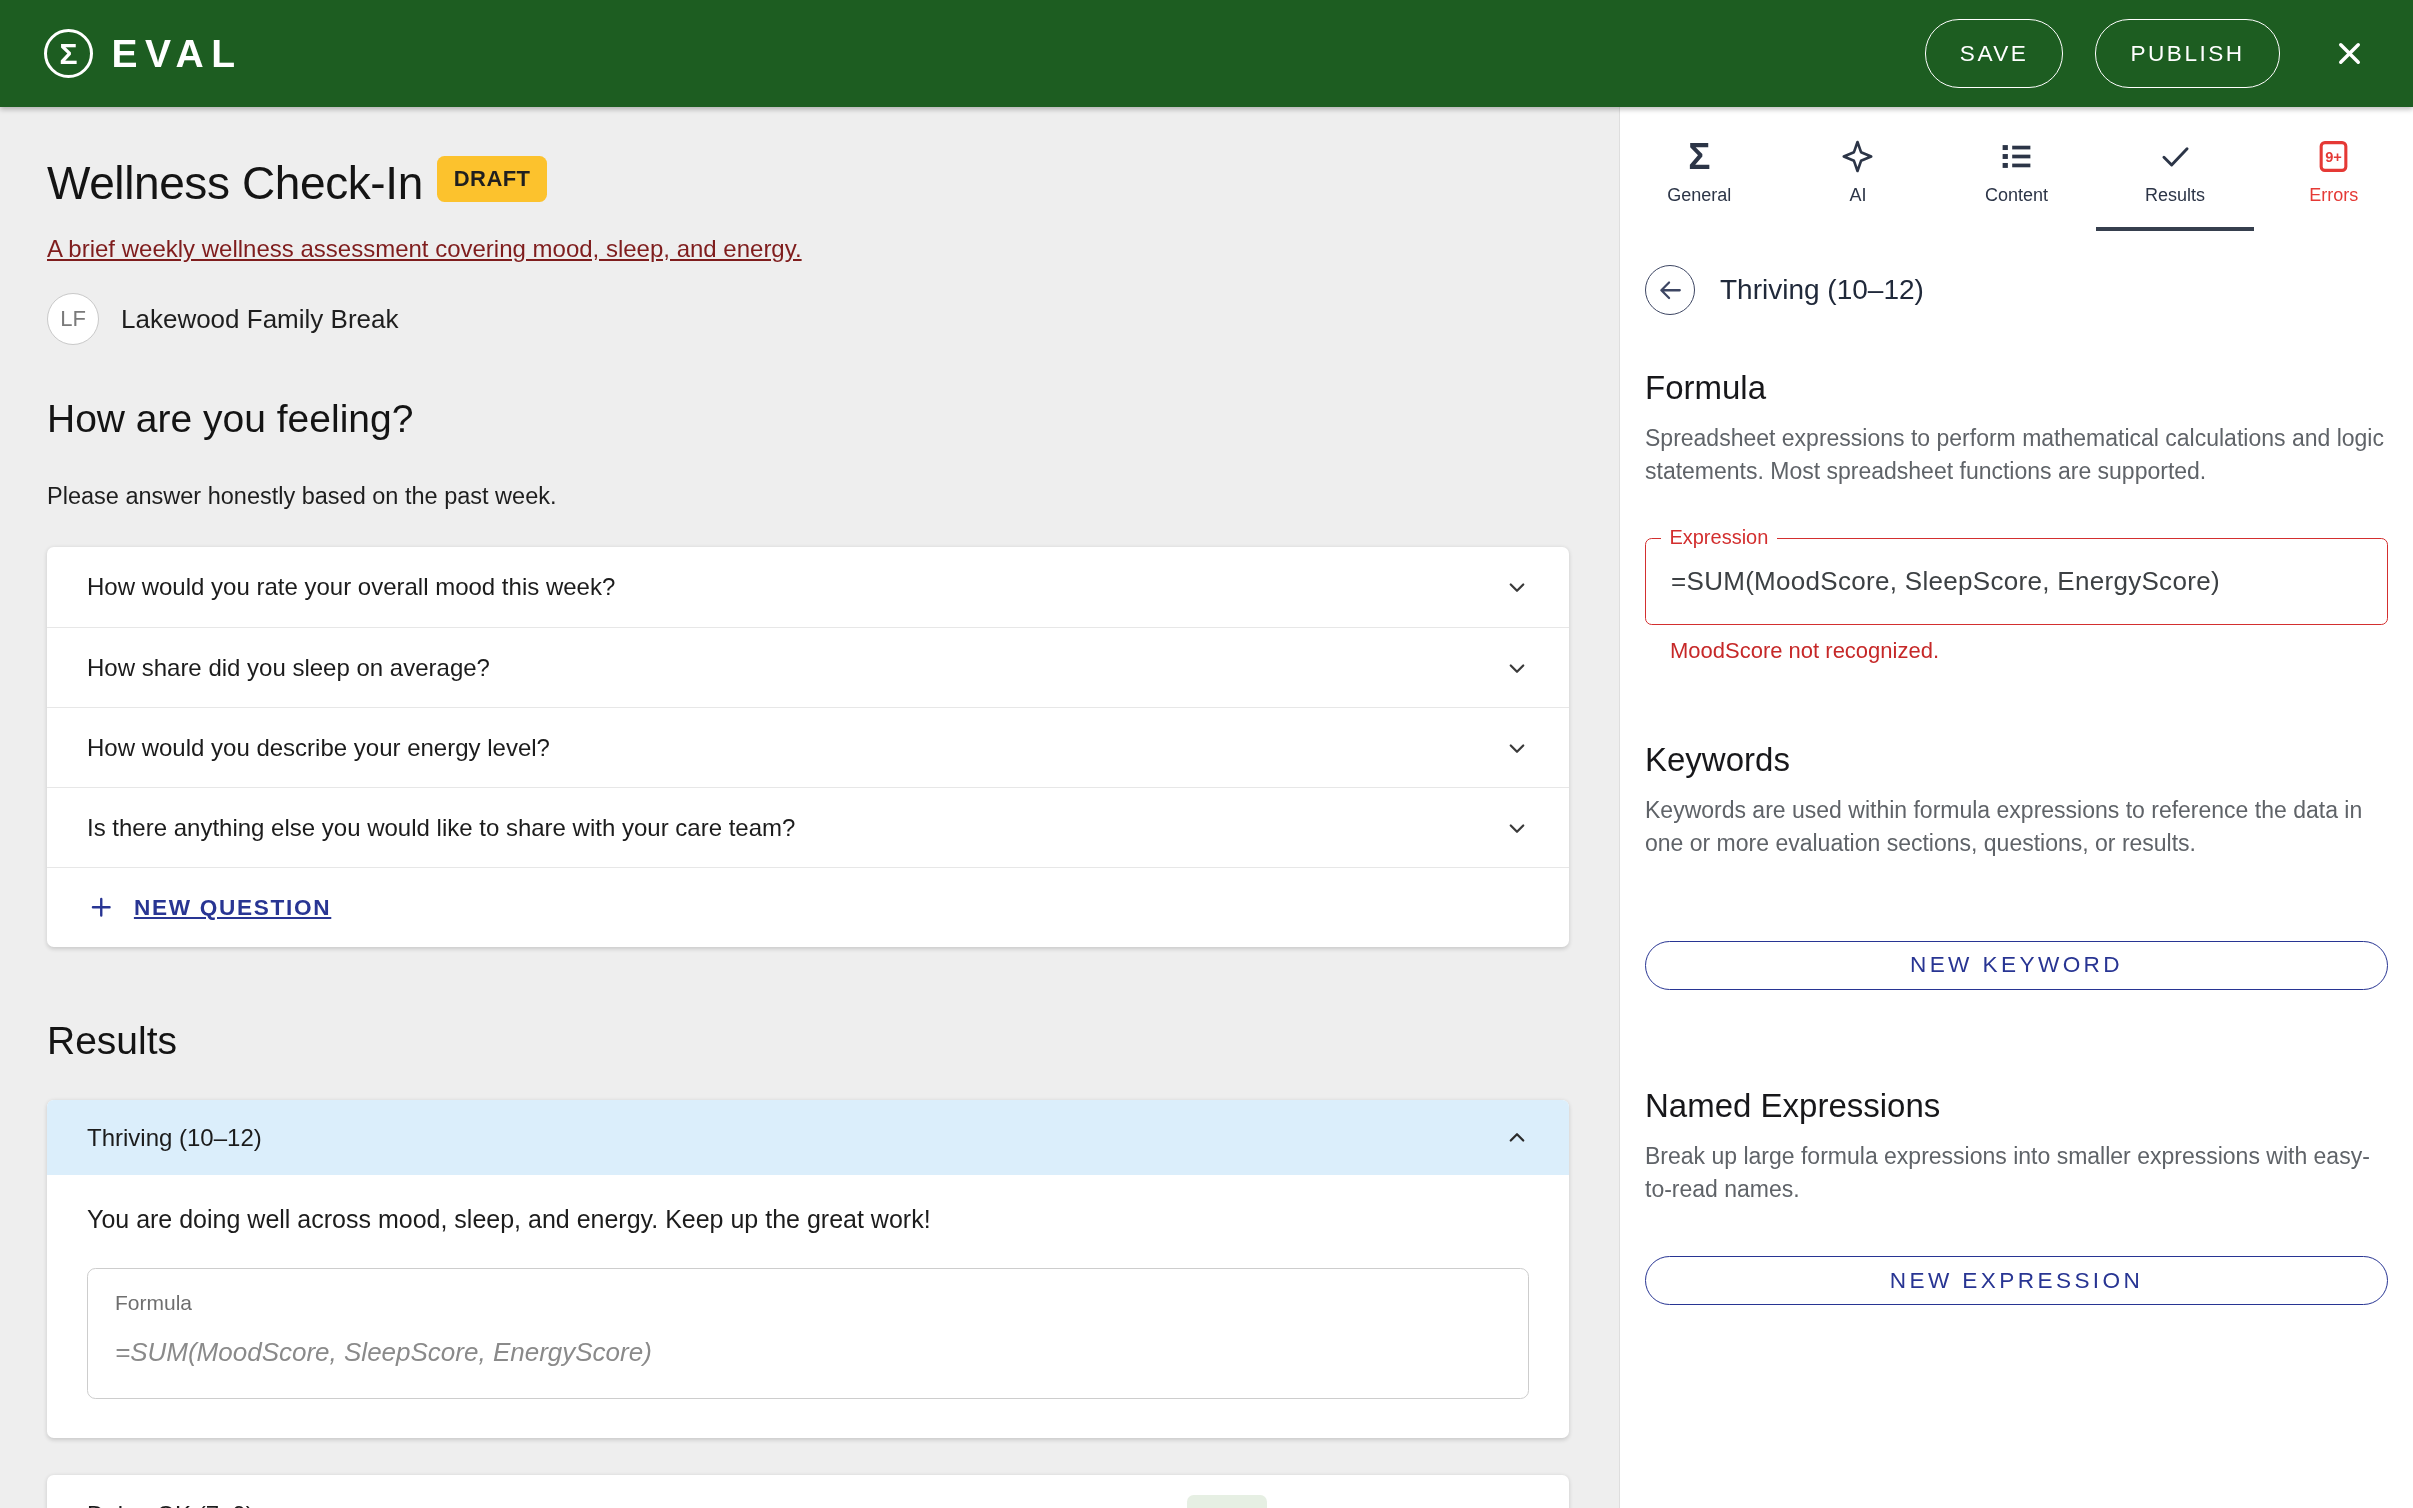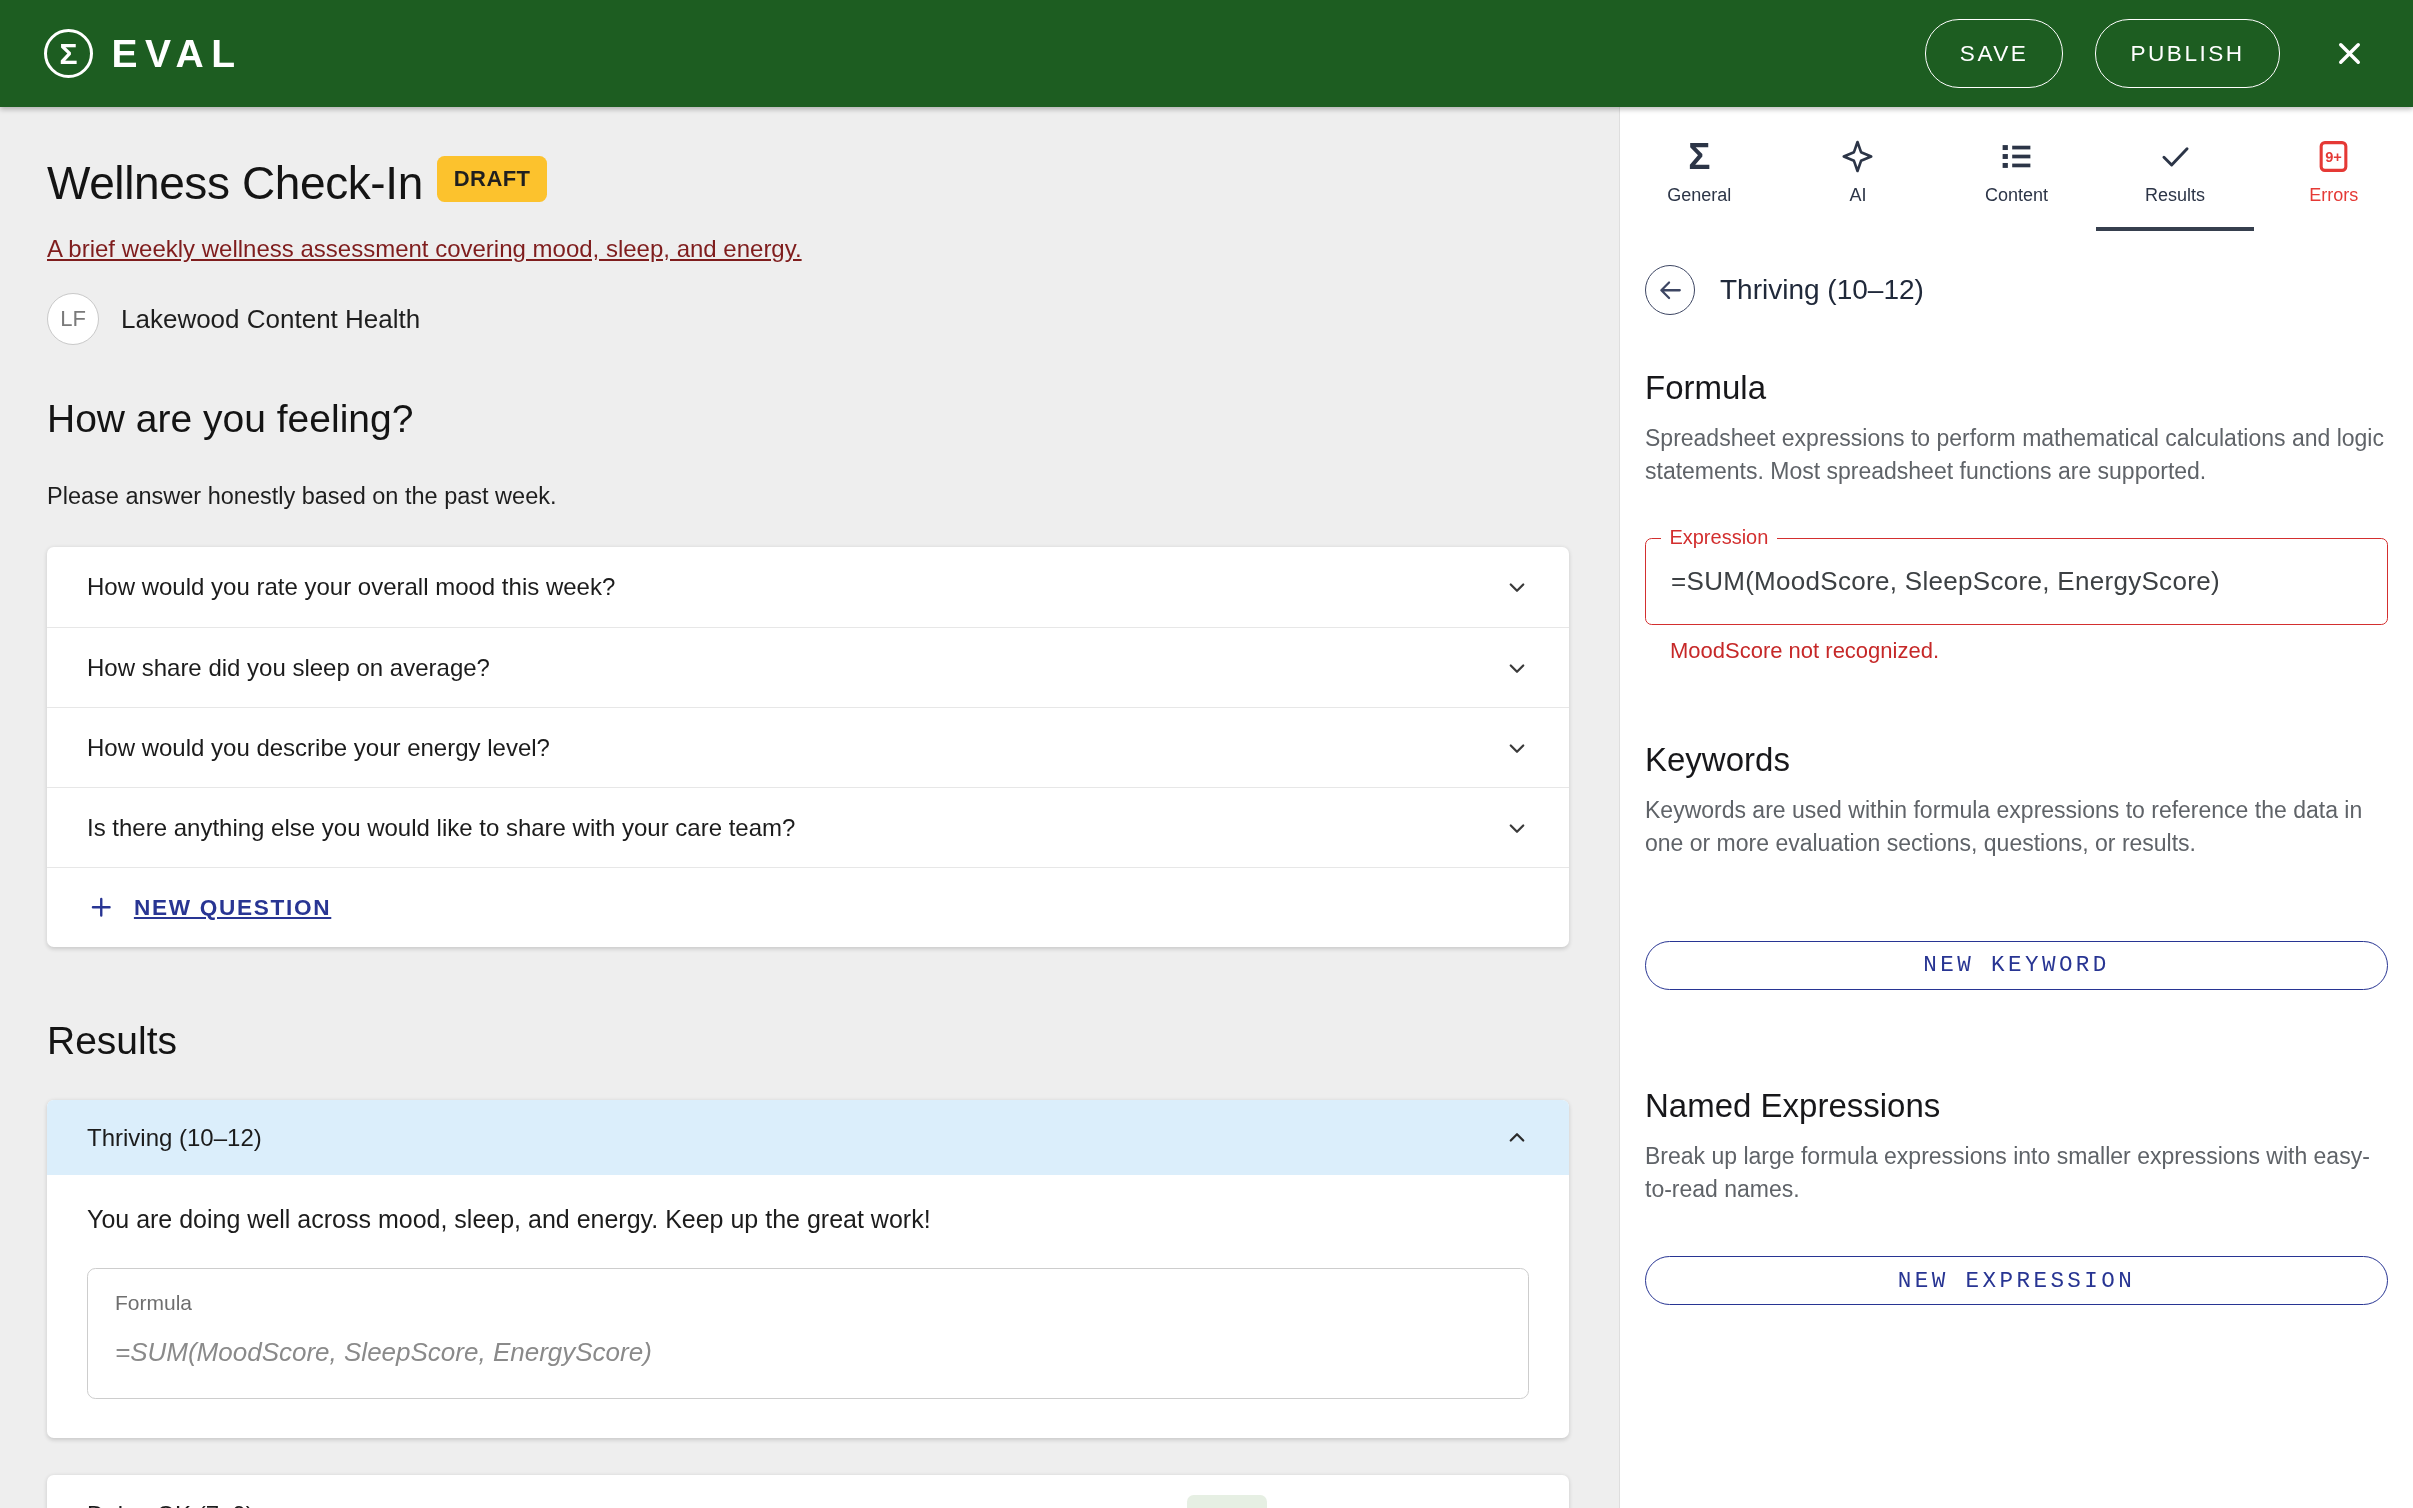--- a/index.html
+++ b/index.html
@@ -138,21 +138,21 @@
   }
   .field-label{
     position:absolute;top:-12.6px;left:15px;background:#fff;padding:0 8.4px;
     font-size:20px;color:var(--error-red);
   }
   .field-value{font-size:26px;color:#3c4043;letter-spacing:0.3px;}
   .field-helper{margin:13.4px 0 0 25px;font-size:22px;color:var(--error-dark);}
   .pill-btn{
     margin-top:47px;width:100%;height:49px;border-radius:25px;
     border:1.7px solid var(--accent-indigo);background:#fff;color:var(--accent-indigo);
-    font-family:Liberation Mono, monospace;font-size:22.6px;font-weight:500;letter-spacing:3.4px;cursor:pointer;
+    font-family:Liberation Sans, sans-serif;font-size:22.6px;font-weight:500;letter-spacing:3.4px;cursor:pointer;
   }
   .kw-btn{margin-top:80px;}
   .ne-btn{margin-top:50px;}
   .heading-kw{margin-top:77px;}
   .heading-ne{margin-top:97px;}
   svg{display:block;}
 </style>
 </head>
 <body>
 
@@ -178,21 +178,21 @@
 
     <div class="content">
 
       <div class="title-row">
         <h1 class="eval-title">Wellness Check-In</h1>
         <span class="draft-badge">DRAFT</span>
       </div>
       <div class="eval-desc">A brief weekly wellness assessment covering mood, sleep, and energy.</div>
       <div class="org-row">
         <span class="avatar">LF</span>
-        <span class="org-name">Lakewood Content Health</span>
+        <span class="org-name">Lakewood Family Break</span>
       </div>
 
       <h2 class="section-title">How are you feeling?</h2>
       <div class="section-subtitle">Please answer honestly based on the past week.</div>
 
       <div class="card">
         <div class="acc-row">
           <span class="acc-label">How would you rate your overall mood this week?</span>
           <span class="chev">
             <svg width="30" height="30" viewBox="0 0 24 24">

